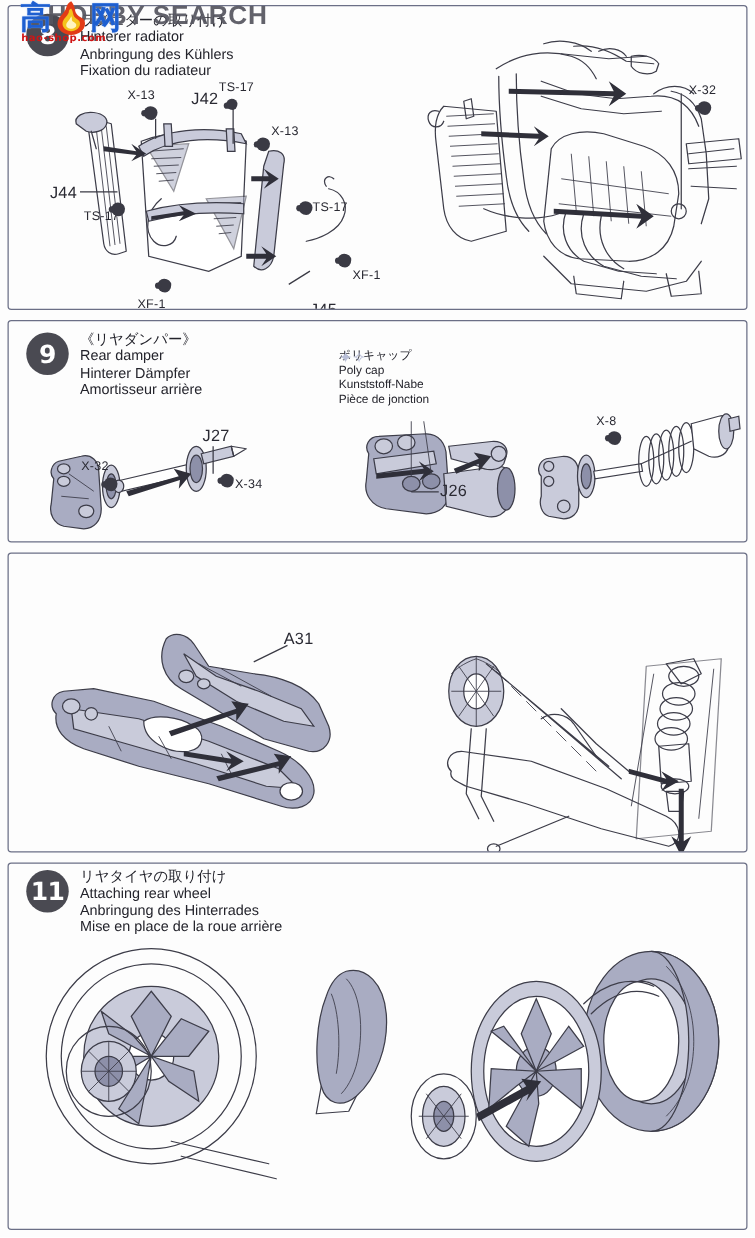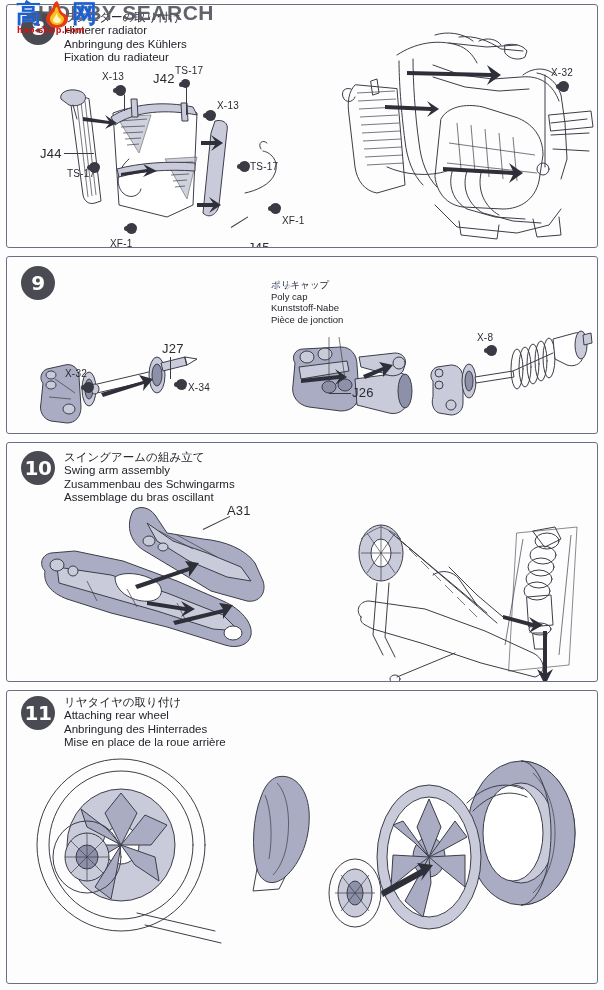--- a/index.html
+++ b/index.html
@@ -314,20 +314,26 @@
       </svg>
     </div>
     <span class="lbl" style="left:544px; top:62px;">X-32</span>
     <div class="blob" style="left:551px; top:76px;"></div>
   </div>
 
   <div class="panel" id="panel-9">
 
     <div class="step-head" style="left:14px; top:9px;">
       <div class="step-badge">9</div>
+      <div class="step-titles">
+        <div class="t-jp">《リヤダンパー》</div>
+        <div class="t-en">Rear damper</div>
+        <div class="t-de">Hinterer Dämpfer</div>
+        <div class="t-fr">Amortisseur arrière</div>
+      </div>
     </div>
 
     <div class="art" style="left:18px; top:92px;">
       <svg width="190" height="84" viewBox="0 0 190 84">
 
         <path class="fil-md" d="M18,34 C14,30 16,22 22,20 L40,16 C48,14 54,20 54,28 L56,58
                                  C56,68 50,74 42,74 L26,72 C18,70 14,62 16,54 Z"></path>
         <ellipse class="fil-lt" cx="26" cy="26" rx="5" ry="4"></ellipse>
         <ellipse class="fil-lt" cx="26" cy="36" rx="5" ry="4"></ellipse>
         <ellipse class="fil-lt" cx="44" cy="60" rx="6" ry="5"></ellipse>
@@ -419,29 +425,20 @@
         <path class="st" d="M88,52 L128,34"></path>
       </svg>
     </div>
     <span class="lbl" style="left:470px; top:75px;">X-8</span>
     <div class="blob" style="left:479px; top:88px;"></div>
 
   </div>
 
   <div class="panel" id="panel-10">
 
-    <div class="step-head" style="left:14px; top:8px;">
-      <div class="step-badge">10</div>
-      <div class="step-titles">
-        <div class="t-jp">スイングアームの組み立て</div>
-        <div class="t-en">Swing arm assembly</div>
-        <div class="t-de">Zusammenbau des Schwingarms</div>
-        <div class="t-fr">Assemblage du bras oscillant</div>
-      </div>
-    </div>
 
     <div class="art" style="left:20px; top:62px;">
       <svg width="280" height="160" viewBox="0 0 280 160">
 
         <path class="fil-md" d="M106,6 C112,0 122,2 128,10 L140,28 L176,34 C198,36 218,44 228,58
                                 L236,76 C240,88 232,98 220,96 L184,86 L148,64 L118,46
                                 C104,38 98,22 106,6 Z"></path>
         <path class="fil-lt" d="M120,18 L146,36 L180,48 L214,62 L224,76 L200,72 L162,56 L130,36 Z"></path>
         <path class="stt" d="M132,26 L166,44 M150,30 L190,52"></path>
         <ellipse class="fil-lt" cx="122" cy="36" rx="6" ry="5"></ellipse>

